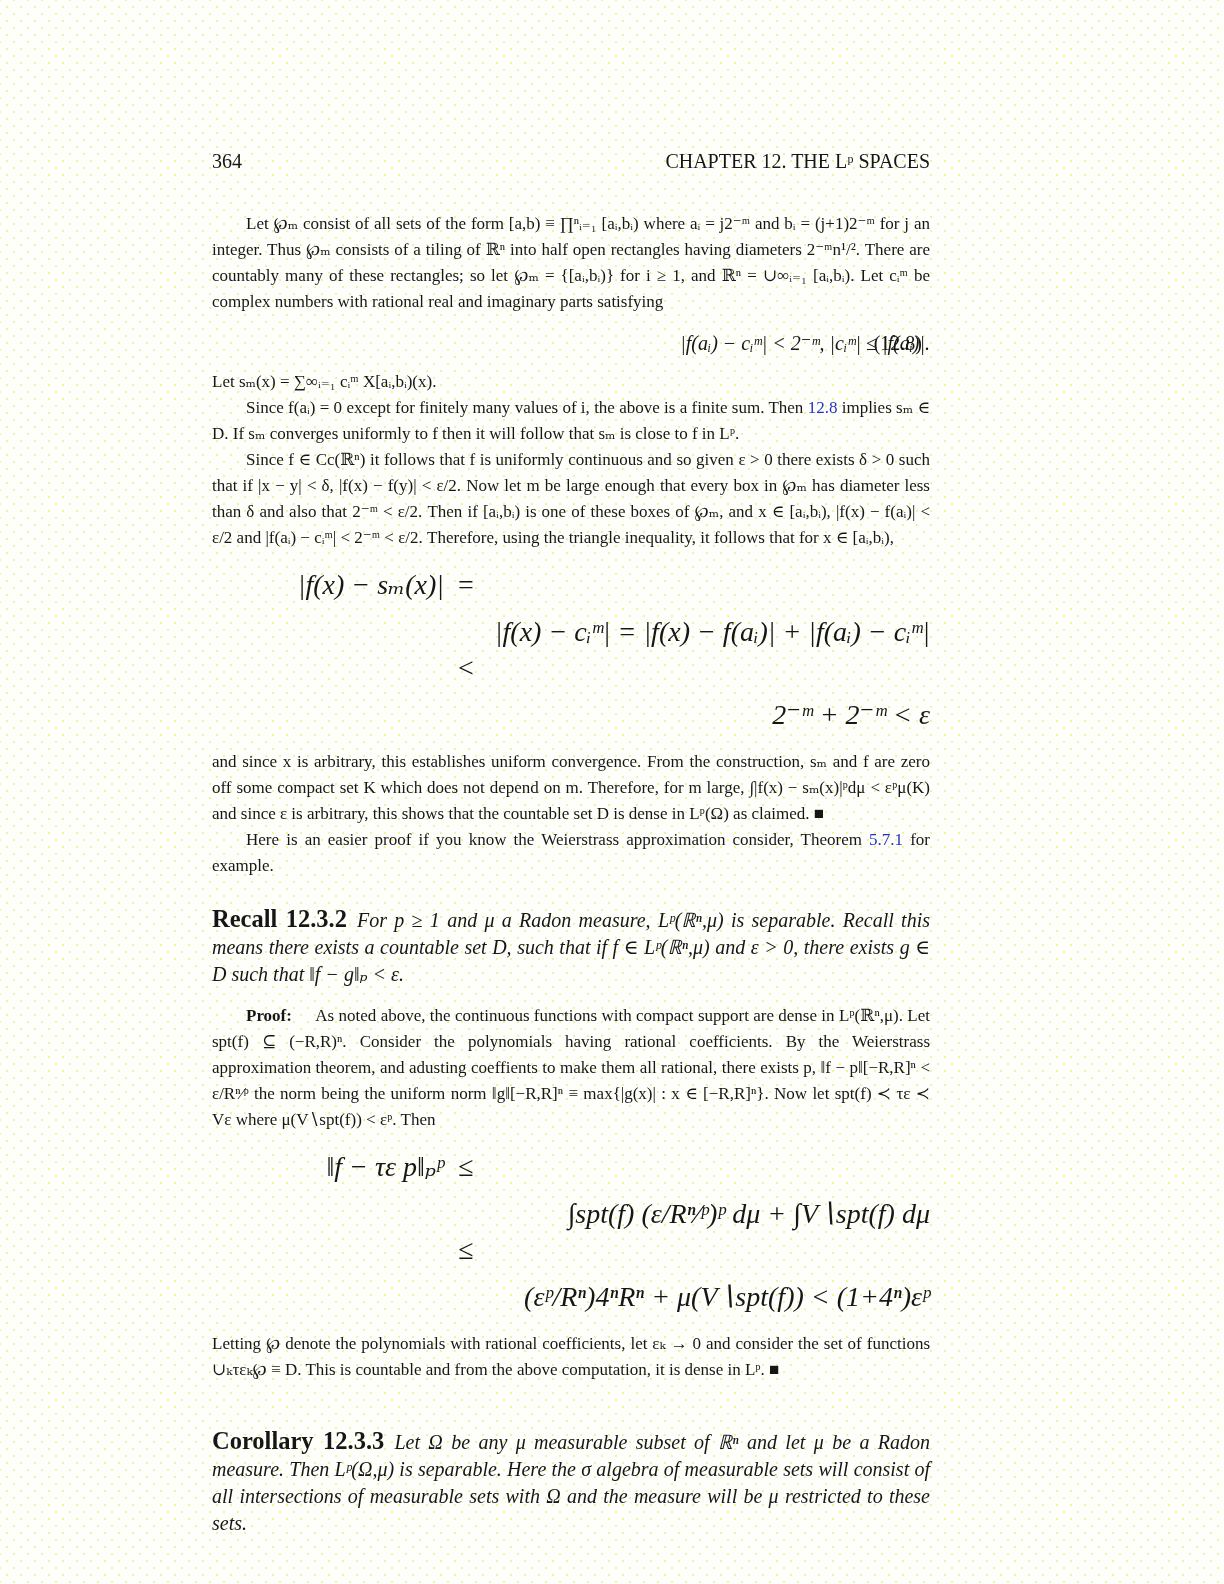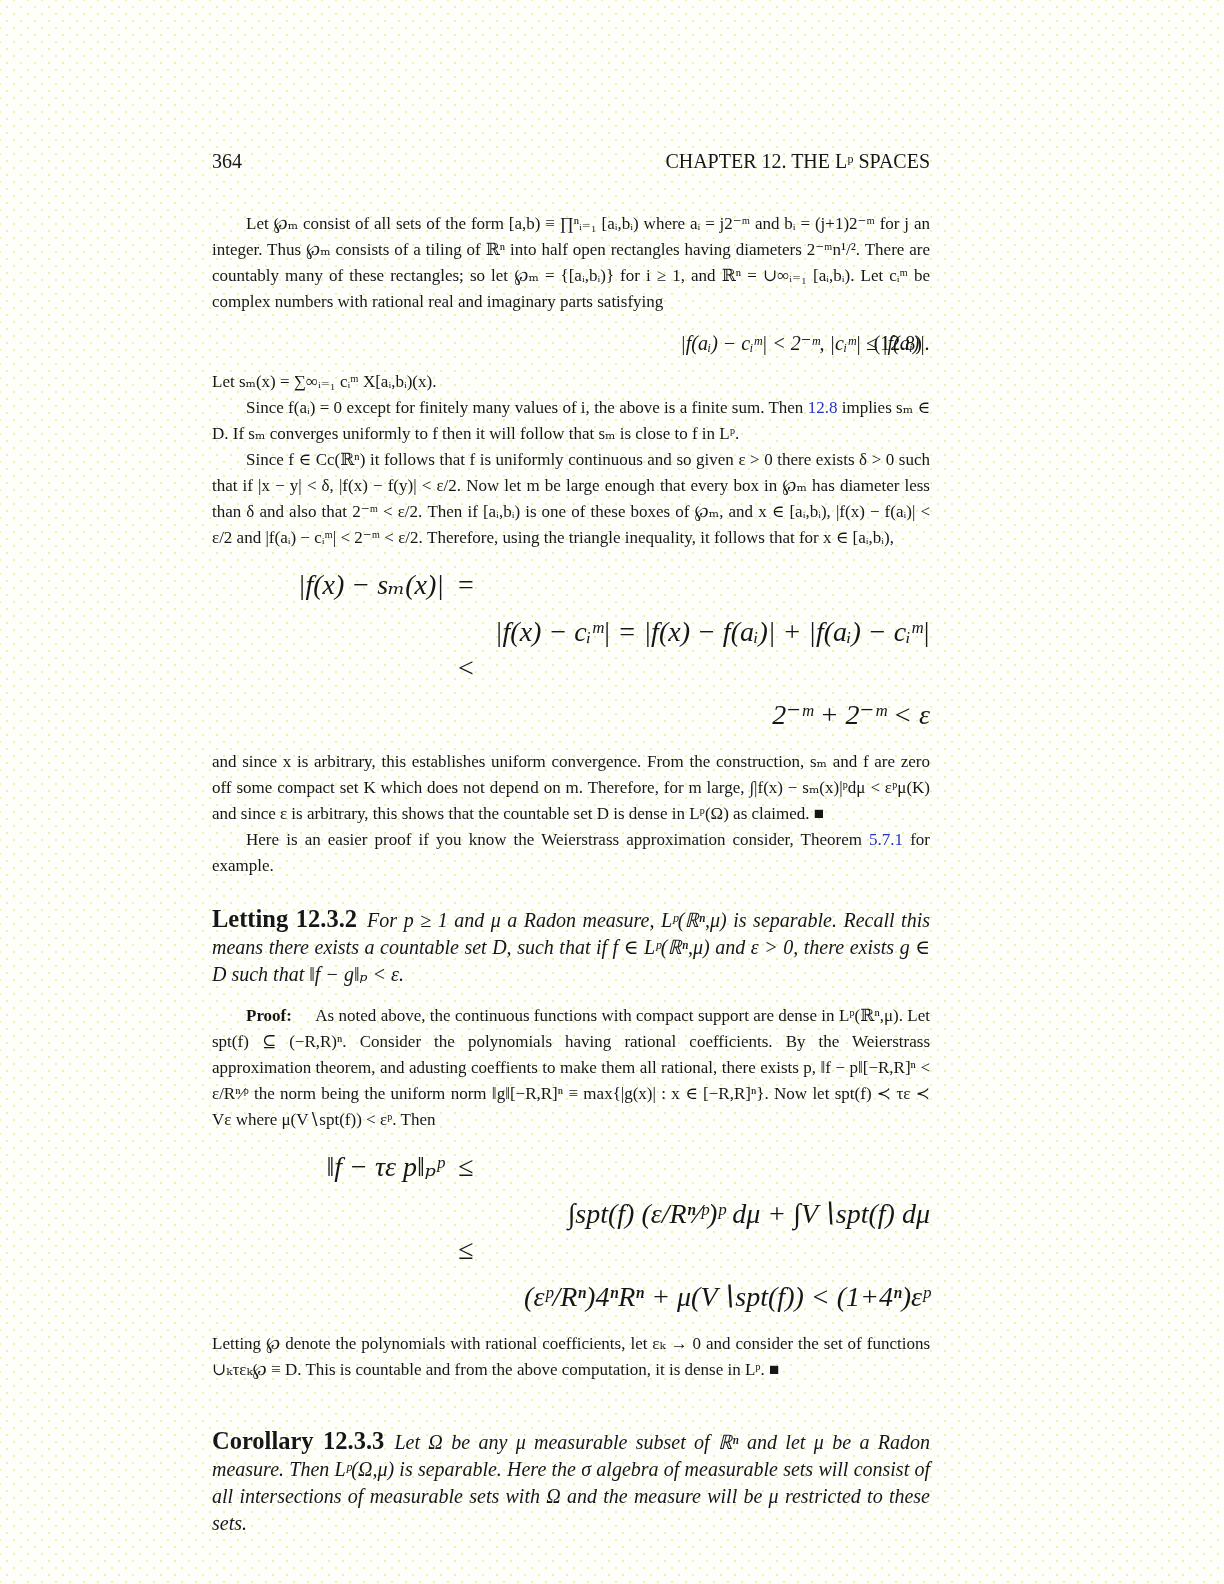--- a/index.html
+++ b/index.html
@@ -84,21 +84,21 @@
 
     <p class="para">
       <span>and since x is arbitrary, this establishes uniform convergence.  From the construction, sₘ and f are zero off some compact set K which does not depend on m. Therefore, for m large, ∫|f(x) − sₘ(x)|ᵖdμ &lt; εᵖμ(K) and since ε is arbitrary, this shows that the countable set D is dense in Lᵖ(Ω) as claimed. ■</span>
     </p>
 
     <p class="para indent">
       <span>Here is an easier proof if you know the Weierstrass approximation consider, Theorem </span><a class="ref-link" style="color:#2433c6">5.7.1</a><span> for example.</span>
     </p>
 
     <p class="thm">
-      <span class="thm-head">Letting 12.3.2</span><span class="thm-body">For p ≥ 1 and μ a Radon measure, Lᵖ(ℝⁿ,μ) is separable. Recall this means there exists a countable set D, such that if f ∈ Lᵖ(ℝⁿ,μ) and ε &gt; 0, there exists g ∈ D such that ‖f − g‖ₚ &lt; ε.</span>
+      <span class="thm-head">Recall 12.3.2</span><span class="thm-body">For p ≥ 1 and μ a Radon measure, Lᵖ(ℝⁿ,μ) is separable. Recall this means there exists a countable set D, such that if f ∈ Lᵖ(ℝⁿ,μ) and ε &gt; 0, there exists g ∈ D such that ‖f − g‖ₚ &lt; ε.</span>
     </p>
 
     <p class="para indent proof">
       <span class="proof-head">Proof:</span><span> As noted above, the continuous functions with compact support are dense in Lᵖ(ℝⁿ,μ). Let spt(f) ⊆ (−R,R)ⁿ. Consider the polynomials having rational coefficients. By the Weierstrass approximation theorem, and adusting coeffients to make them all rational, there exists p, ‖f − p‖[−R,R]ⁿ &lt; ε/Rⁿ⁄ᵖ the norm being the uniform norm ‖g‖[−R,R]ⁿ ≡ max{|g(x)| : x ∈ [−R,R]ⁿ}. Now let spt(f) ≺ τε ≺ Vε where μ(V∖spt(f)) &lt; εᵖ. Then</span>
     </p>
 
     <div class="eqalign">
       <div class="eqrow">
         <span class="lhs">‖f − τε p‖ₚᵖ</span>
         <span class="rel">≤</span>

